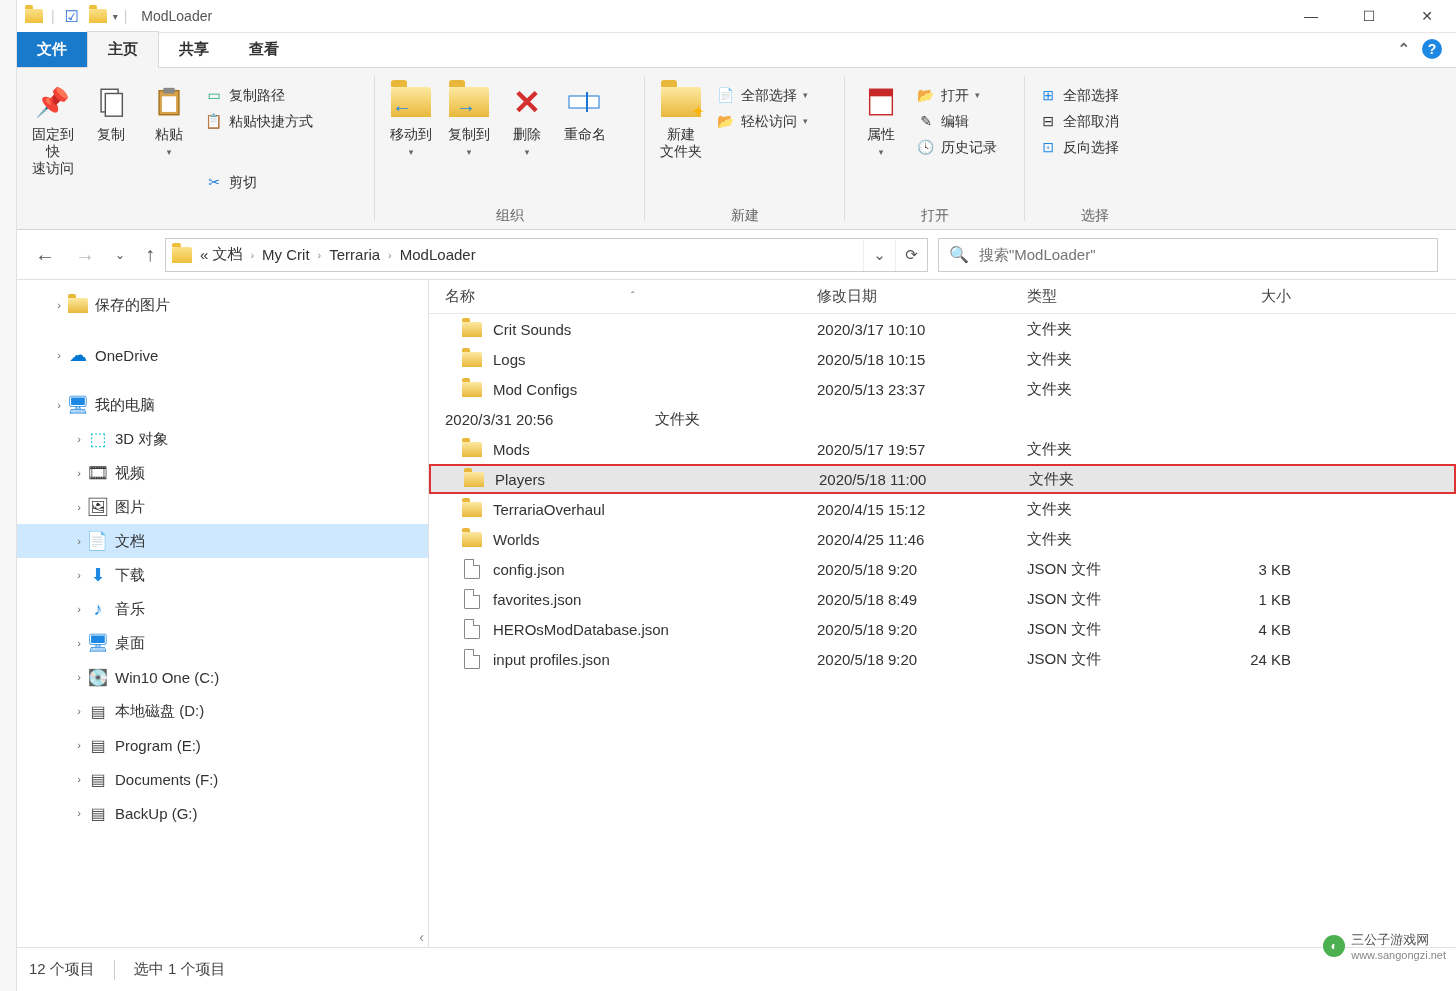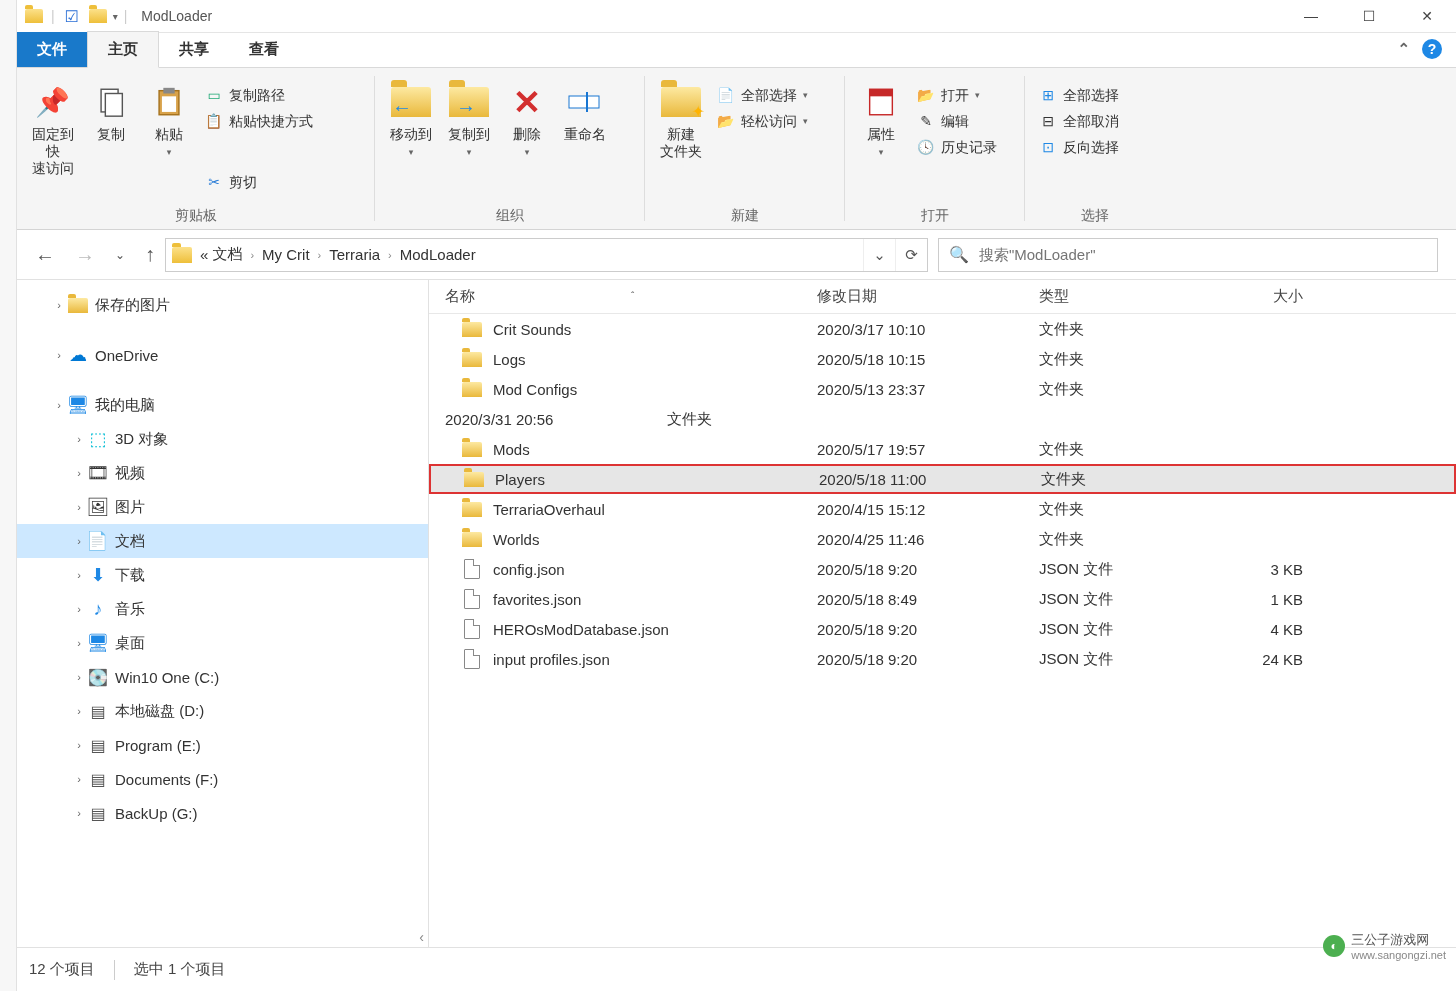--- a/index.html
+++ b/index.html
@@ -70,21 +70,21 @@
 .tree-item .exp { width:16px; text-align:center; color:#666; font-size:11px;}
 .tree-item .t-ico { width:22px; height:22px; display:inline-flex; align-items:center; justify-content:center; margin-right:6px;}
 .tree-item .t-label { white-space:nowrap;}
 
 .file-pane { flex:1; display:flex; flex-direction:column;}
 .col-headers { height:34px; border-bottom:1px solid #e8e8e8; display:flex; align-items:center; color:#444; font-size:15px; padding-left:8px;}
 .col-headers .col { padding:0 8px;}
 .col-name { width:372px; display:flex; align-items:center; gap:6px;}
 .col-name .sort-arr { font-size:10px; color:#555;}
 .col-date { width:210px;}
-.col-type { width:160px;margin-left:12px;}
+.col-type { width:160px;}
 .col-size { width:120px; text-align:right;}
 .file-list { flex:1;}
 .file-row { height:30px; display:flex; align-items:center; font-size:15px; padding-left:8px;}
 .file-row .col { padding:0 8px;}
 .file-row .fname { display:flex; align-items:center; gap:10px;}
 .file-row .fico { width:22px; height:22px; display:inline-flex; align-items:center; justify-content:center; margin-left:16px;}
 .file-row.highlighted { background:#e6e6e6; border:2px solid #d33; }
 .file-row .size-cell { text-align:right;}
 
 
@@ -182,21 +182,20 @@
           <div class="rb-small">
               <span class="sico">📋</span>
               <span class="lbl">粘贴快捷方式</span>
             </div>
           <div class="rb-small" style="margin-top:35px">
               <span class="sico" style="color:#2a7cd6">✂</span>
               <span class="lbl">剪切</span>
             </div>
         </div>
       </div>
-      <div class="group-label">剪贴板</div>
     </div>
 
     <div class="ribbon-group" style="width:270px">
       <div class="group-body">
         <div class="rb-big">
           <div class="ico">
               <div class="folder-lg"></div>
               <span style="position:absolute;color:#1e88e5;font-size:20px;margin-left:-18px;margin-top:6px">←</span>
             </div>
           <span class="lbl">移动到</span>

